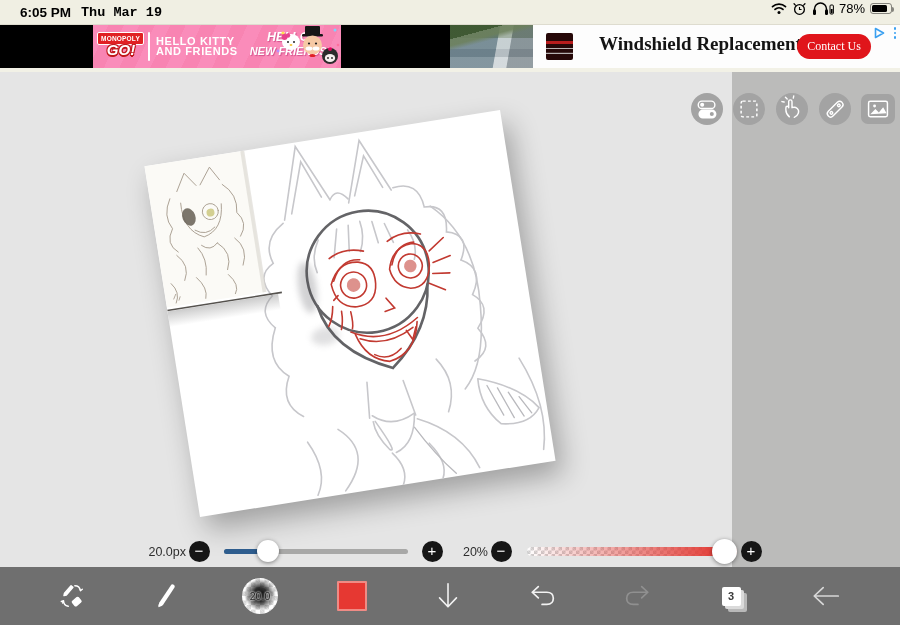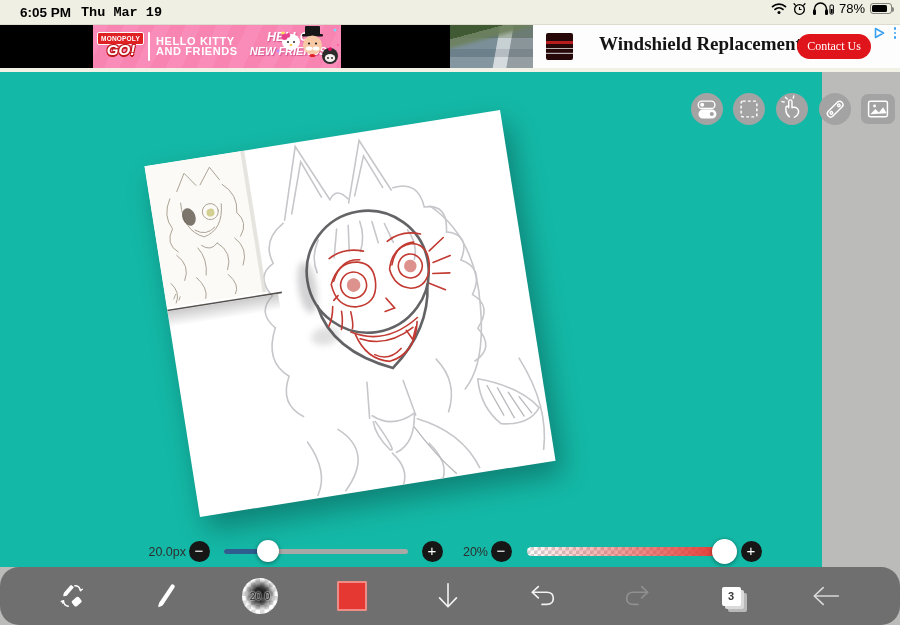--- a/index.html
+++ b/index.html
@@ -46,21 +46,21 @@
       background-image:linear-gradient(180deg,transparent 30%, rgba(200,30,30,.9) 31% 40%, transparent 41% 55%, rgba(220,220,220,.8) 56% 60%, transparent 61% 72%, rgba(220,220,220,.8) 73% 76%, transparent 77%); }
   .service-title { position:absolute; left:55px; top:8px; width:225px; text-align:center; font-family:"Liberation Serif", serif;
       font-size:19px; font-weight:700; color:#141414; }
   .cta-btn { position:absolute; left:264px; top:9px; width:74px; height:25px; background:#e0151b; border-radius:13px;
       color:#fff; font-size:12px; text-align:center; line-height:25px; font-family:"Liberation Serif", serif; }
   .adchoice-right { position:absolute; right:14px; top:2px; width:12px; height:12px; }
   .ad-dots { position:absolute; right:3px; top:2px; width:4px; height:14px; display:flex; flex-direction:column; gap:2px; align-items:center; }
   .ad-dots i { width:2.5px; height:2.5px; border-radius:50%; background:#3aa0f0; }
 
   
-  .workspace { position:absolute; left:0; top:72px; width:822px; height:495px; background:#14b8a6; }
+  .workspace { position:absolute; left:0; top:72px; width:732px; height:495px; background:#e5e5e5; }
 
   .top-tool { position:absolute; width:32px; height:32px; border-radius:50%; background:#a3a3a3; top:21px;
               display:flex; align-items:center; justify-content:center; }
   .top-tool.square { width:34px; height:30px; border-radius:7px; top:22px; }
 
   
   .paint-canvas { position:absolute; left:170px; top:64px; width:360px; height:355px; background:#fff;
       transform:rotate(-9deg); box-shadow:6px 14px 28px rgba(0,0,0,.30); }
 
   
@@ -73,21 +73,21 @@
   .knob-size { left:257px; top:468px; width:22px; height:22px; }
   .track-grad { position:absolute; left:527px; top:474.5px; width:210px; height:9px; border-radius:4.5px; overflow:hidden;
       background-image:
         linear-gradient(to right, rgba(226,58,52,0) 0%, rgba(226,58,52,.95) 88%),
         linear-gradient(45deg,#cfcfcf 25%,transparent 25% 75%,#cfcfcf 75%),
         linear-gradient(45deg,#cfcfcf 25%,#ffffff 25% 75%,#cfcfcf 75%);
       background-size:100% 100%,7px 7px,7px 7px; background-position:0 0,0 0,3.5px 3.5px; }
   .knob-op { left:711.5px; top:466.5px; width:25px; height:25px; }
 
   
-  .toolbar { position:absolute; left:0; top:567px; width:900px; height:58px; background:#6f6f6f;border-radius:19px; }
+  .toolbar { position:absolute; left:0; top:567px; width:900px; height:58px; background:#6f6f6f; }
   .tb-item { position:absolute; top:0; height:58px; display:flex; align-items:center; justify-content:center; }
   .swatch { width:30px; height:30px; background:#e63832; border:2.5px solid #ef8b85; border-radius:1px; }
   .brush-preview { position:relative; width:36px; height:36px; border-radius:50%; overflow:hidden;
       background-image:
         linear-gradient(45deg,#d9d9d9 25%,transparent 25% 75%,#d9d9d9 75%),
         linear-gradient(45deg,#d9d9d9 25%,#ffffff 25% 75%,#d9d9d9 75%);
       background-size:9px 9px; background-position:0 0,4.5px 4.5px; }
   .brush-blob { position:absolute; inset:0; background:radial-gradient(circle at 50% 46%, rgba(0,0,0,.96) 0%, rgba(0,0,0,.8) 26%, rgba(0,0,0,0) 60%); }
   .brush-num { position:absolute; inset:0; display:flex; align-items:center; justify-content:center;
       font-size:10.5px; color:#222; text-shadow:0 0 2px #fff,0 0 2px #fff; }

